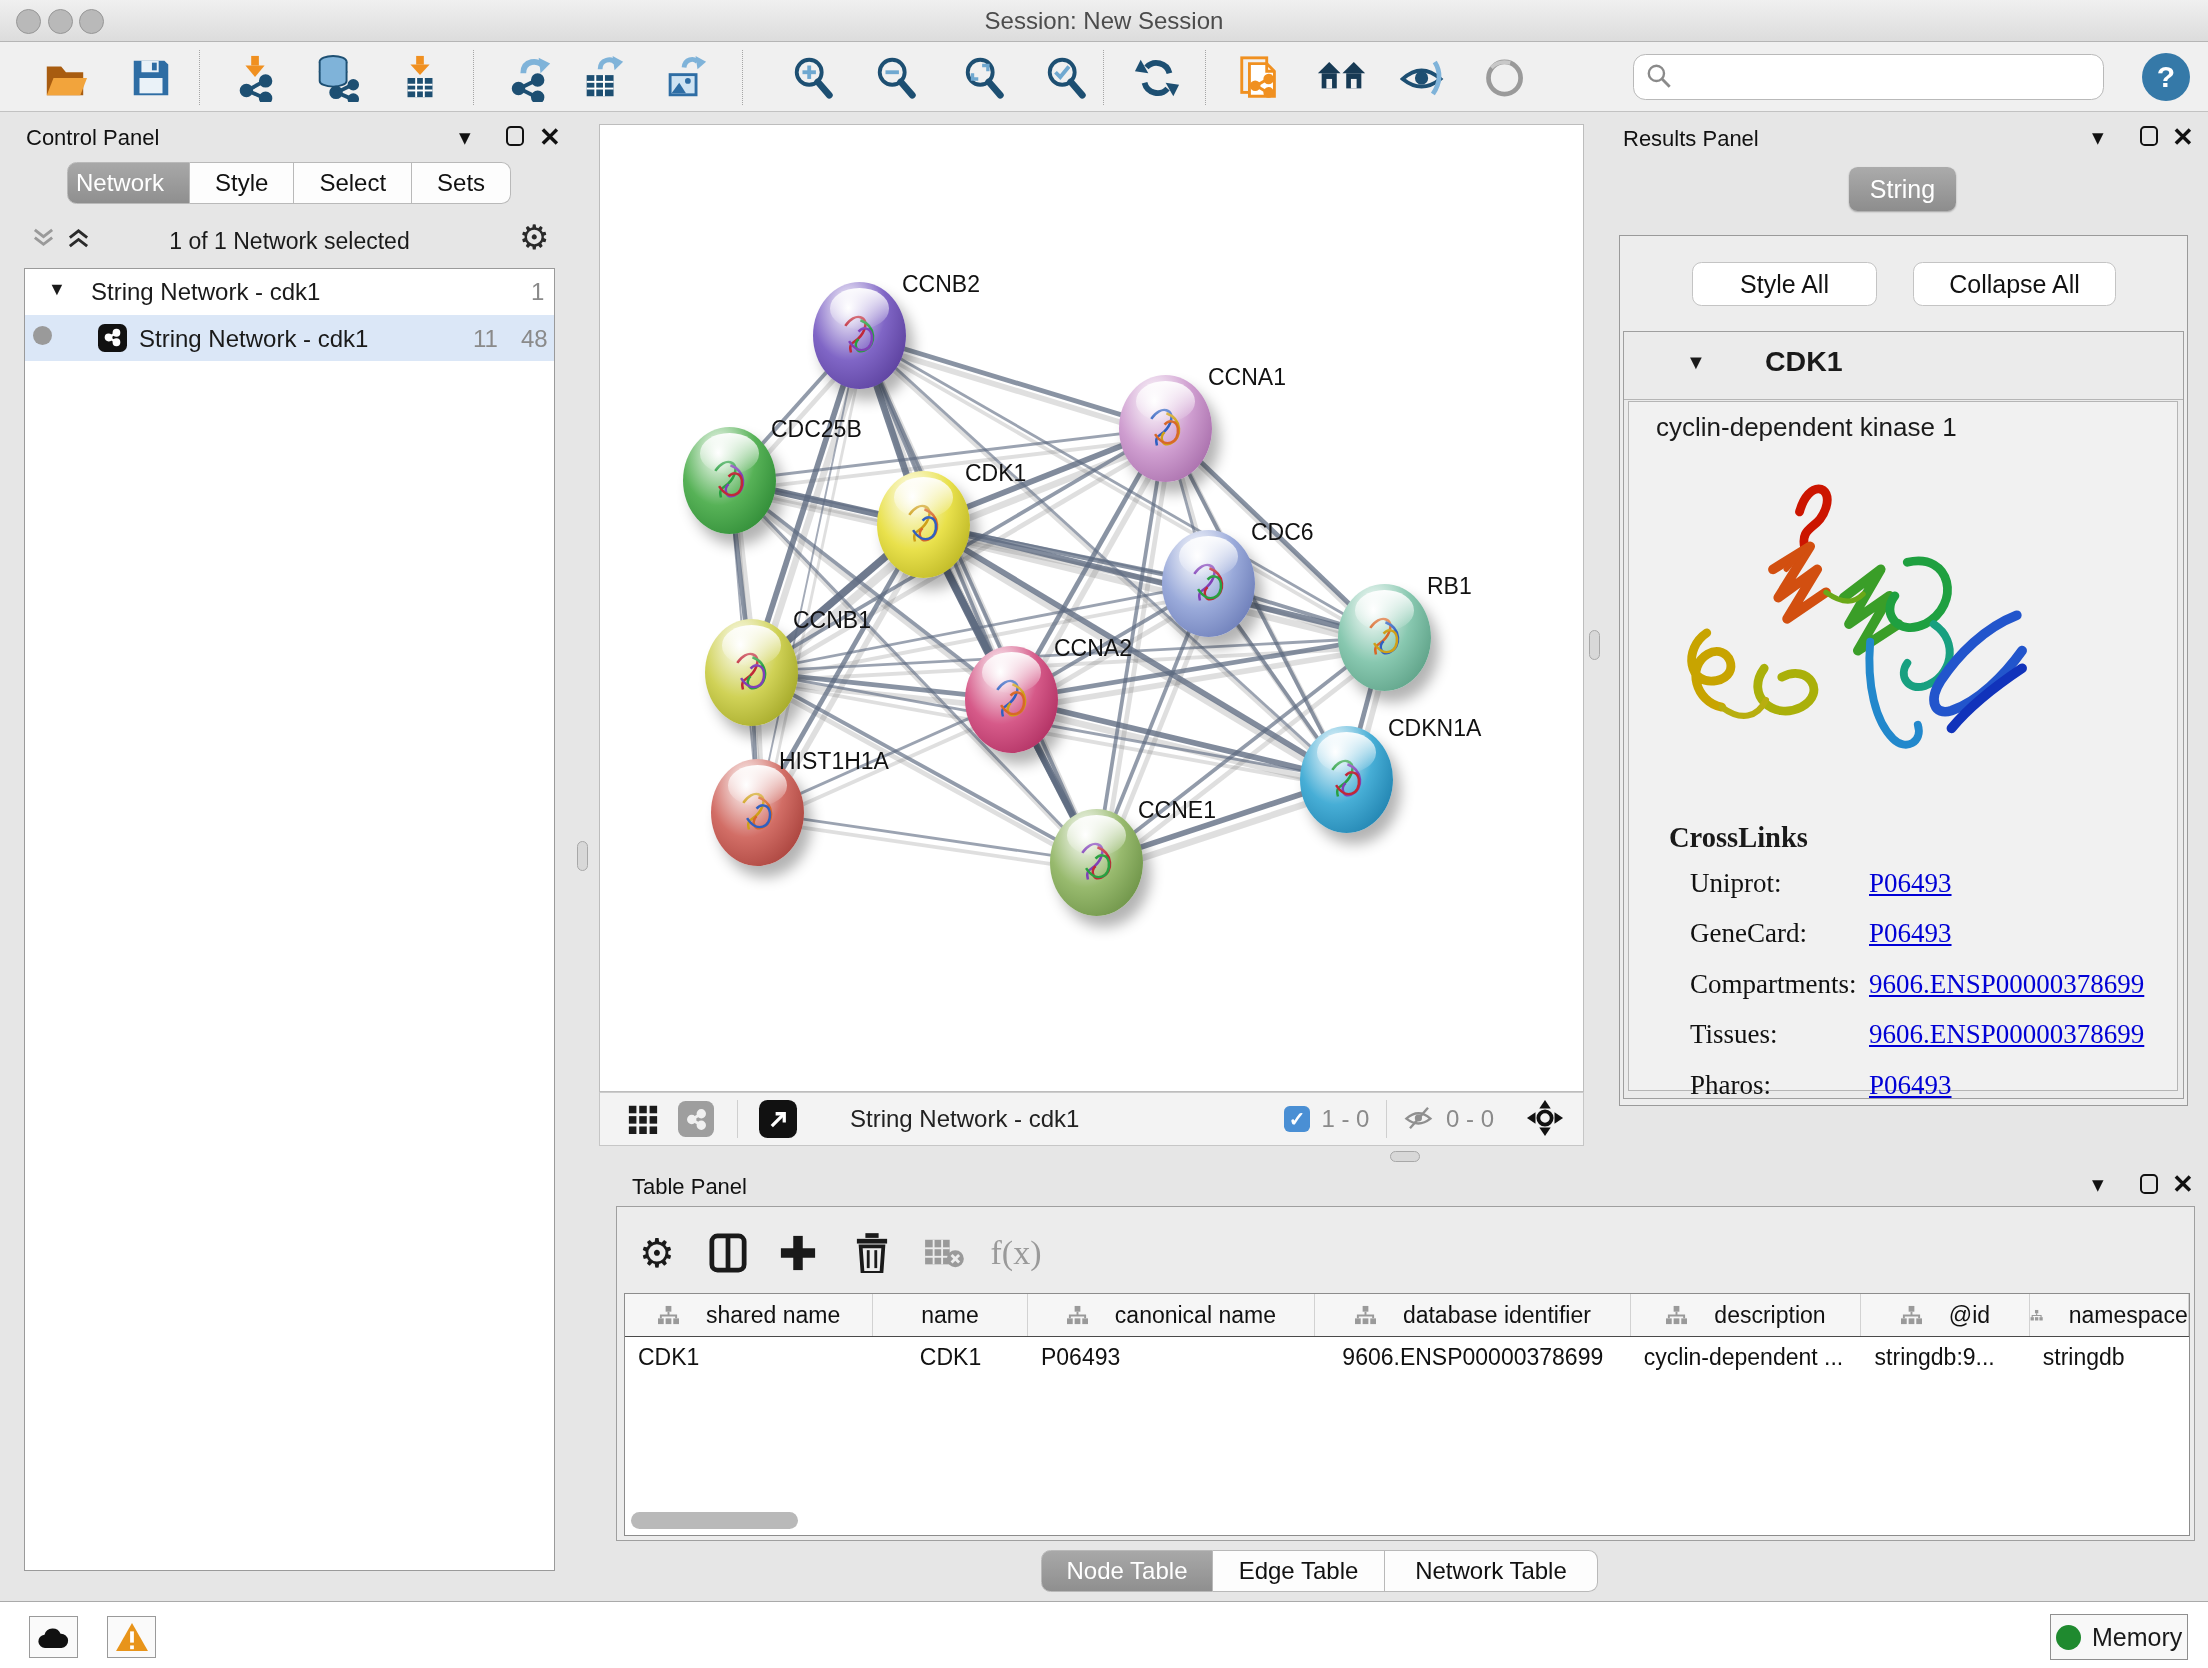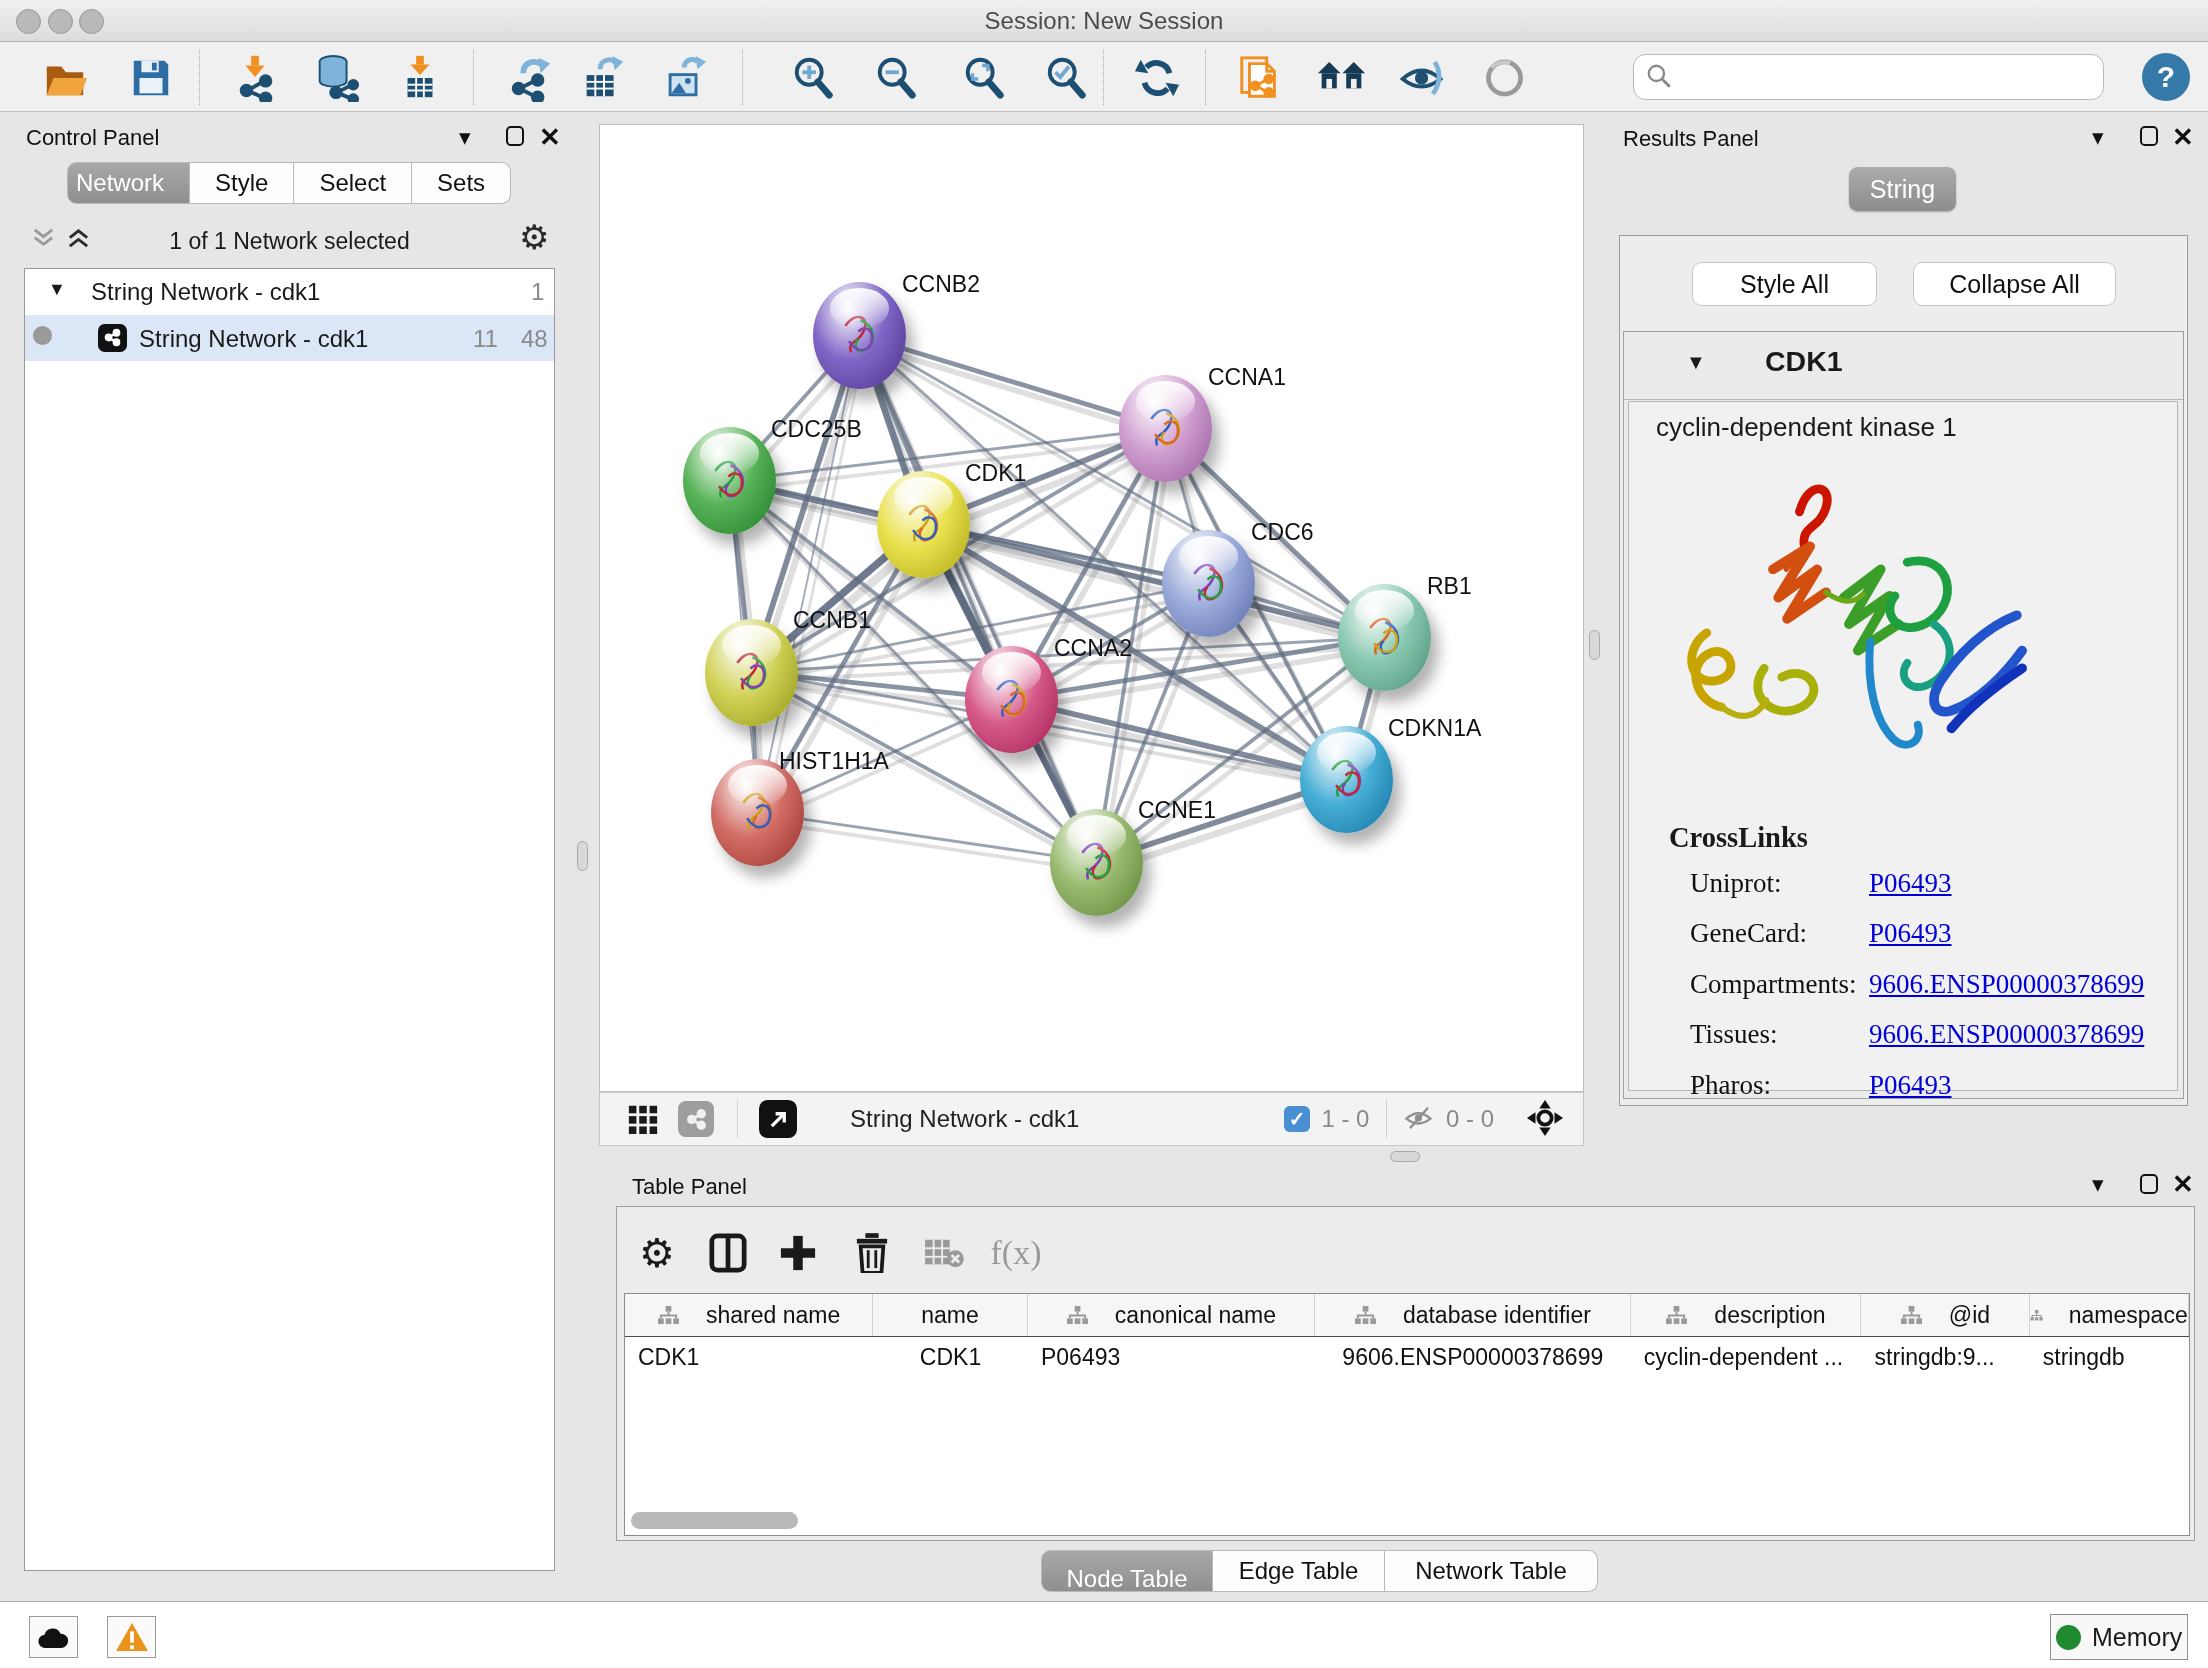--- a/index.html
+++ b/index.html
@@ -832,21 +832,21 @@
           <div class="td" style="width: 232px; text-align: left;">cyclin-dependent ...</div>
           <div class="td" style="width: 169px; text-align: left;">stringdb:9...</div>
           <div class="td" style="width: 160px; text-align: left;">stringdb</div>
         </div>
       </div>
     <div class="hscroll-thumb"></div>
   </div>
 </div>
 
 <div class="bottom-tabs" id="bottom-tabs" style="left: 1041px;">
-    <div class="seg-tab selected" style="width: 172px; padding: 8px;">Node Table</div>
+    <div class="seg-tab selected" style="width: 172px; padding: 0px;">Node Table</div>
     <div class="seg-tab" style="width: 172px; padding: 0px;">Edge Table</div>
     <div class="seg-tab" style="width: 213px; padding: 0px;">Network Table</div>
   </div>
 
 <div class="statusbar">
   <div class="sb-btn" style="left:28.5px">
     <svg width="34" height="25" viewBox="0 0 36 26">
         <path d="M10,24 a7,7 0 0 1 -1,-14 a9,9 0 0 1 17,-1 a6.5,6.5 0 0 1 1,15 z" fill="#111"></path>
       </svg>
   </div>

